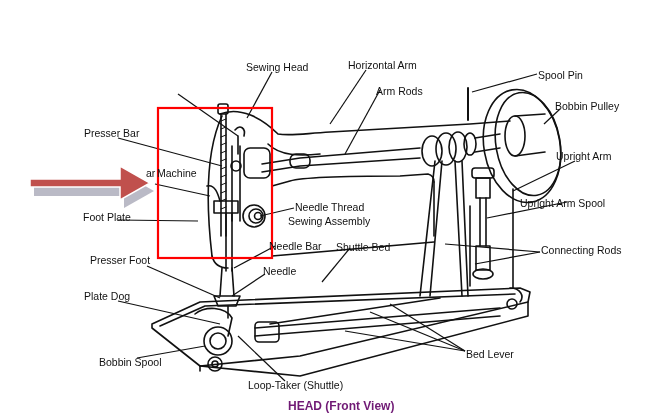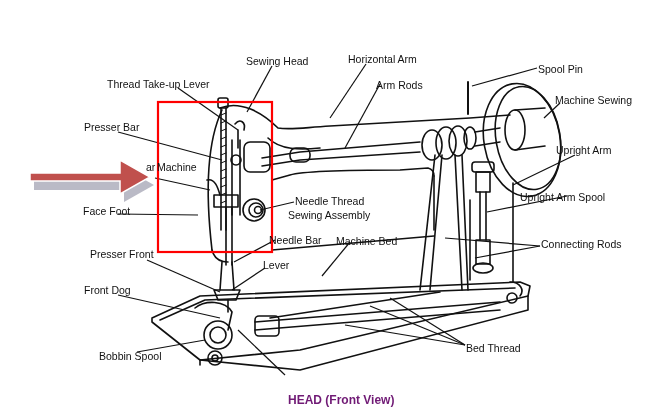--- a/index.html
+++ b/index.html
@@ -1,18 +1,18 @@
 <!DOCTYPE html>
 <html><head>
 <meta charset="utf-8">
 <style>
   html, body { margin: 0; padding: 0; background: #ffffff; }
   body { width: 654px; height: 417px; position: relative; overflow: hidden;
          font-family: "Liberation Sans", sans-serif; }
-  #stage { position: absolute; left: 0; top: 0; width: 654px; height: 338px; }
+  #stage { position: absolute; left: 0; top: 6px; width: 654px; height: 338px; }
   .lbl { position: absolute; font-size: 10.5px; color: #111; white-space: nowrap; line-height: 12px; }
   .caption { position: absolute; font-size: 12px; font-weight: bold; color: #701a75; white-space: nowrap; }
 </style>
 </head>
 <body>
 
 <div id="stage">
   <svg width="654" height="417" viewBox="0 0 654 417" style="position:absolute;left:0;top:0">
     <g fill="none" stroke="#111" stroke-width="1.6" stroke-linejoin="round" stroke-linecap="round">
 
@@ -154,34 +154,34 @@
 
     <g>
       <path d="M32,176 L122,176 L122,164 L152,181 L122,198 L122,186 L32,186 Z" fill="#a9a9b8" opacity="0.8" transform="translate(2,4)"></path>
       <path d="M30,173 L120,173 L120,160 L150,177 L120,194 L120,181 L30,181 Z" fill="#c0504d" stroke="#ffffff" stroke-width="1.5"></path>
     </g>
   </svg>
 
   <span class="lbl" style="left:246px;top:55px">Sewing Head</span>
   <span class="lbl" style="left:348px;top:53px">Horizontal Arm</span>
   <span class="lbl" style="left:538px;top:63px">Spool Pin</span>
-  <span class="lbl" style="left:107px;top:78px">Thread Take-up Lever</span>
   <span class="lbl" style="left:376px;top:79px">Arm Rods</span>
-  <span class="lbl" style="left:555px;top:94px">Machine Sewing</span>
+  <span class="lbl" style="left:555px;top:94px">Bobbin Pulley</span>
   <span class="lbl" style="left:84px;top:121px">Presser Bar</span>
   <span class="lbl" style="left:556px;top:144px">Upright Arm</span>
   <span class="lbl" style="left:146px;top:161px">ar</span>
   <span class="lbl" style="left:157px;top:161px">Machine</span>
   <span class="lbl" style="left:295px;top:195px">Needle Thread</span>
   <span class="lbl" style="left:288px;top:209px">Sewing Assembly</span>
   <span class="lbl" style="left:520px;top:191px">Upright Arm Spool</span>
-  <span class="lbl" style="left:83px;top:205px">Face Foot</span>
+  <span class="lbl" style="left:83px;top:205px">Foot Plate</span>
   <span class="lbl" style="left:269px;top:234px">Needle Bar</span>
-  <span class="lbl" style="left:336px;top:235px">Machine Bed</span>
+  <span class="lbl" style="left:336px;top:235px">Shuttle Bed</span>
   <span class="lbl" style="left:541px;top:238px">Connecting Rods</span>
-  <span class="lbl" style="left:90px;top:248px">Presser Front</span>
-  <span class="lbl" style="left:263px;top:259px">Lever</span>
-  <span class="lbl" style="left:84px;top:284px">Front Dog</span>
-  <span class="lbl" style="left:466px;top:342px">Bed Thread</span>
+  <span class="lbl" style="left:90px;top:248px">Presser Foot</span>
+  <span class="lbl" style="left:263px;top:259px">Needle</span>
+  <span class="lbl" style="left:84px;top:284px">Plate Dog</span>
+  <span class="lbl" style="left:466px;top:342px">Bed Lever</span>
   <span class="lbl" style="left:99px;top:350px">Bobbin Spool</span>
+  <span class="lbl" style="left:248px;top:373px">Loop-Taker (Shuttle)</span>
 
   <span class="caption" style="left:288px;top:393px">HEAD (Front View)</span>
 </div>
 
 </body></html>

